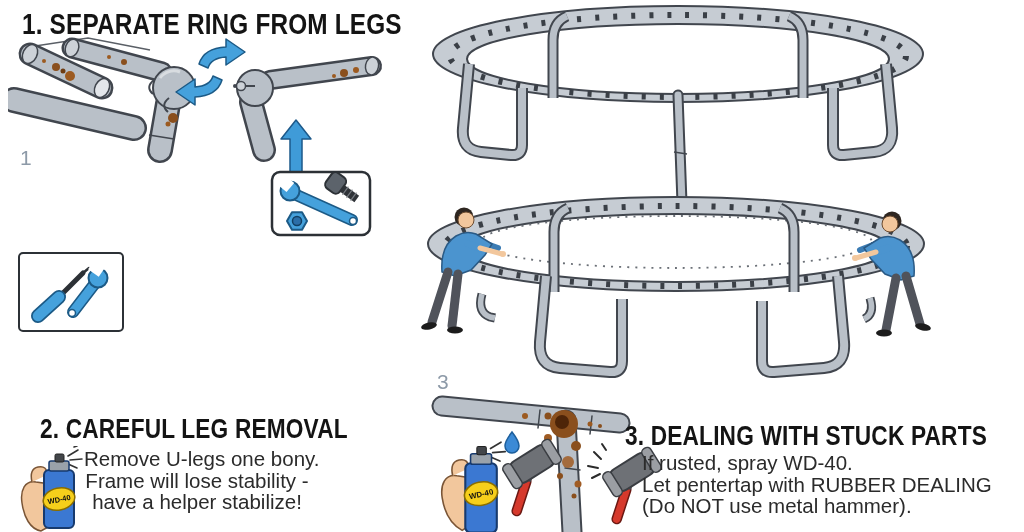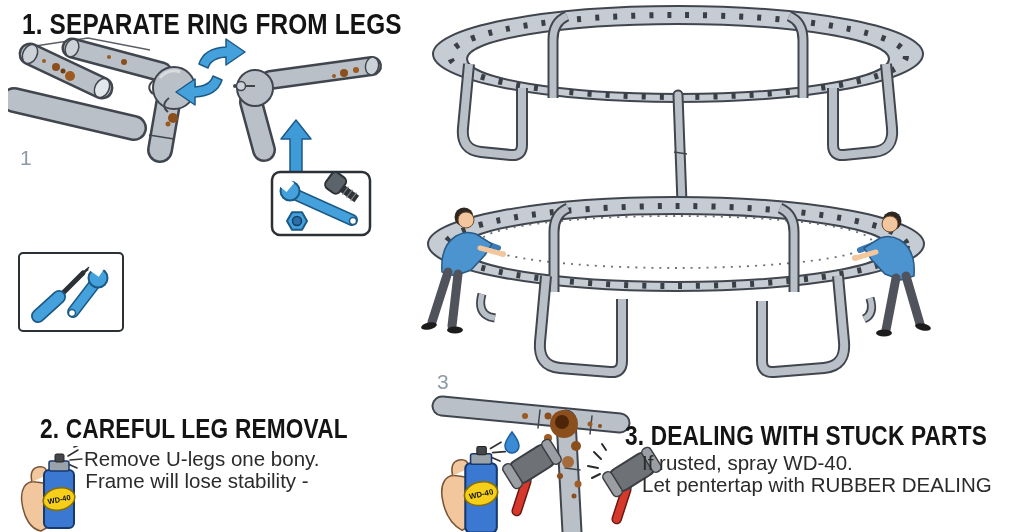--- a/index.html
+++ b/index.html
@@ -226,20 +226,21 @@
     <rect x="28" y="24" width="30" height="58" rx="5" fill="#3b78d2" stroke="#173a6e" stroke-width="2"></rect>
     <rect x="33" y="15" width="20" height="10" rx="2" fill="#9aa2aa" stroke="#173a6e" stroke-width="1.5"></rect>
     <rect x="39" y="8" width="9" height="8" rx="1.5" fill="#43464a" stroke="#222" stroke-width="1"></rect>
     <ellipse cx="43" cy="53" rx="16" ry="11" transform="rotate(-12 43 53)" fill="#f6cf1b" stroke="#8a6d00" stroke-width="1.5"></ellipse>
     <text x="43" y="56" transform="rotate(-12 43 53)" text-anchor="middle" font-size="7.5" font-weight="700" fill="#111" font-family="Liberation Sans, sans-serif">WD-40</text>
   </svg>
 
   <div class="abs step-lines centered" style="left:84px;top:448px;width:226px;text-align:center;">
     <div>Remove U-legs one bony.</div>
     <div>Frame will lose stability -</div>
+    <div>have a helper stabilize!</div>
   </div>
 
   <div class="abs fig-label" style="left:437px;top:370px;">3</div>
 
   <svg class="abs" style="left:428px;top:376px;" width="240" height="156" viewBox="0 0 240 156">
 
     <g stroke-linecap="round">
       <line x1="14" y1="30" x2="192" y2="47" stroke="#41464e" stroke-width="21"></line>
       <line x1="14" y1="30" x2="192" y2="47" stroke="#b9c0c8" stroke-width="17"></line>
       <line x1="138" y1="44" x2="144" y2="156" stroke="#41464e" stroke-width="21"></line>
@@ -305,15 +306,16 @@
       <rect x="-24" y="-12" width="48" height="24" rx="10" fill="#6e7176" stroke="#3a3d42" stroke-width="2"></rect>
       <rect x="-28" y="-13.5" width="10" height="27" rx="4.5" fill="#9b9ea3" stroke="#3a3d42" stroke-width="1.5"></rect>
       <rect x="18" y="-13.5" width="10" height="27" rx="4.5" fill="#9b9ea3" stroke="#3a3d42" stroke-width="1.5"></rect>
     </g>
   </svg>
 
   <div class="abs heading h2" style="left:625px;top:421px;">3. DEALING WITH STUCK PARTS</div>
   <div class="abs step-lines" style="left:642px;top:452px;">
     <div>If rusted, spray WD-40.</div>
     <div>Let pentertap with RUBBER DEALING</div>
+    <div>(Do NOT use metal hammer).</div>
   </div>
 
 </div>
 
 </body></html>

